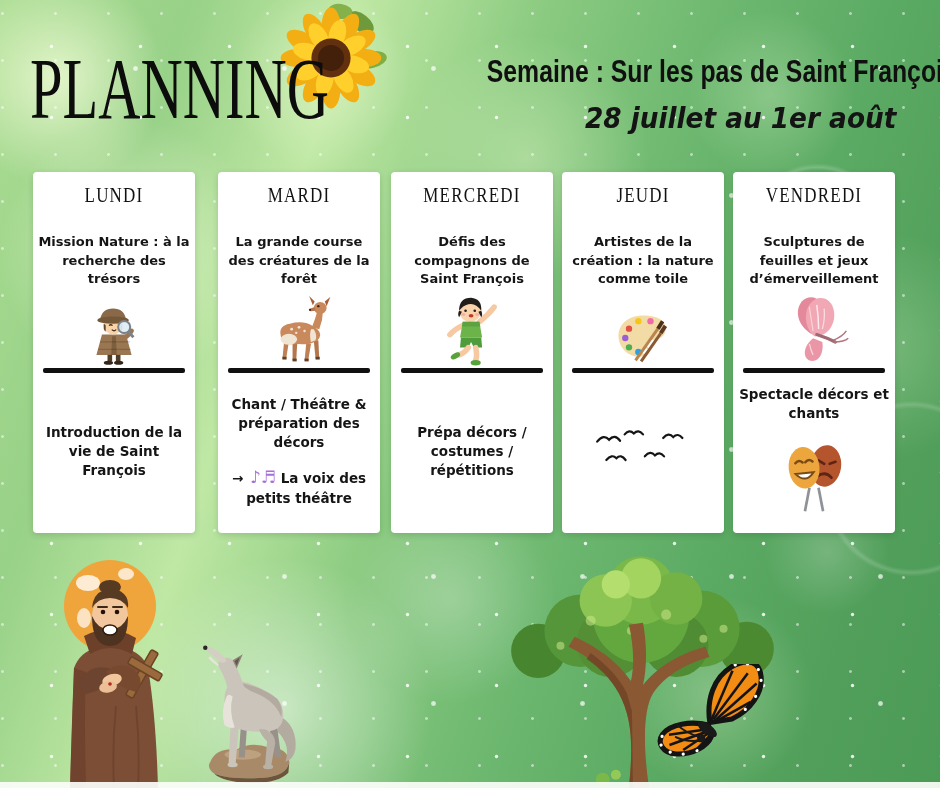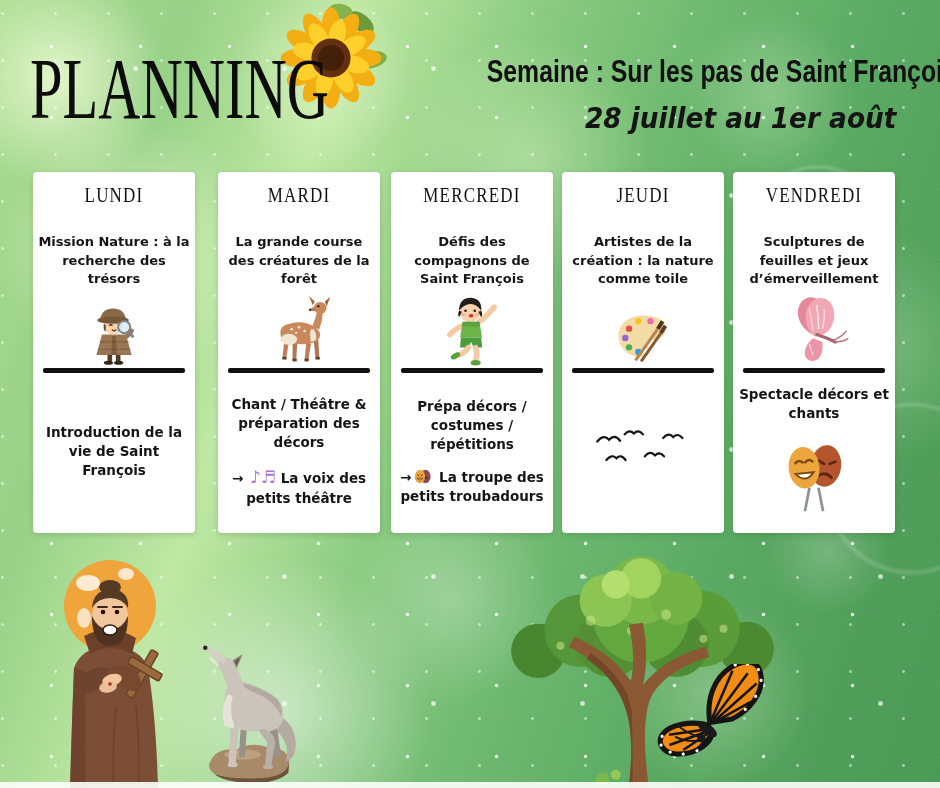--- a/index.html
+++ b/index.html
@@ -194,30 +194,20 @@
         <path d="M22,45 L44,45 L45,56 L36,56 L33,50 L30,56 L21,56 Z" fill="#4f9c3d"></path>
         <path d="M30,56 Q26,62 20,64" stroke="#f6c9a2" stroke-width="6" fill="none" stroke-linecap="round"></path>
         <path d="M38,56 Q40,64 38,70" stroke="#f6c9a2" stroke-width="6" fill="none" stroke-linecap="round"></path>
         <ellipse cx="16" cy="65" rx="5.5" ry="3" fill="#58a23c" transform="rotate(-28 16 65)"></ellipse>
         <ellipse cx="38" cy="72.5" rx="5.5" ry="3" fill="#58a23c"></ellipse>
       </svg>
     </div>
     <div class="divider"></div>
     <div class="afternoon">
       <div>Prépa décors / costumes / répétitions</div>
-      <div class="note">
-        <span class="arrow">→</span><span><svg viewBox="0 0 22 20" width="19" height="17">
-          <ellipse cx="14.5" cy="10" rx="6" ry="8" fill="#8a4a5a"></ellipse>
-          <path d="M12,12 Q14.5,10 17,12" stroke="#3a1f28" stroke-width="1.4" fill="none"></path>
-          <ellipse cx="8" cy="10" rx="6" ry="8" fill="#eca63d"></ellipse>
-          <path d="M5,8 L7,9 M9,9 L11,8" stroke="#6b3a10" stroke-width="1.2"></path>
-          <path d="M4.5,12 Q8,16 11.5,12 Z" fill="#fff" stroke="#6b3a10" stroke-width="1"></path>
-        </svg></span>
-        <span>La troupe des petits troubadours</span>
-      </div>
     </div>
   </div>
 
   <div class="card c4">
     <div class="day-name">JEUDI</div>
     <div class="m-text">Artistes de la création : la nature comme toile</div>
     <div class="m-icon">
       <svg viewBox="0 0 64 60" width="60" height="56">
         <path d="M32,6 C15,6 4,17 6,31 C8,45 22,53 35,49 C40,47 40,43 37,40 C34,36 36,32 42,32 C52,32 58,26 56,17 C53,8 42,6 32,6 Z" fill="#f3dba6"></path>
         <ellipse cx="34" cy="44" rx="4" ry="3" fill="#fff"></ellipse>

